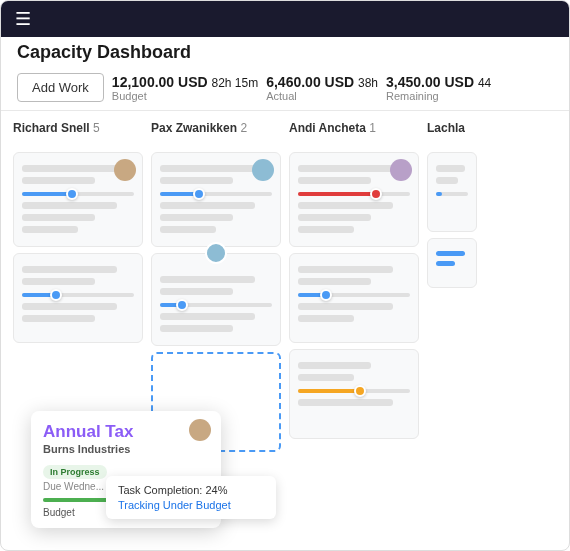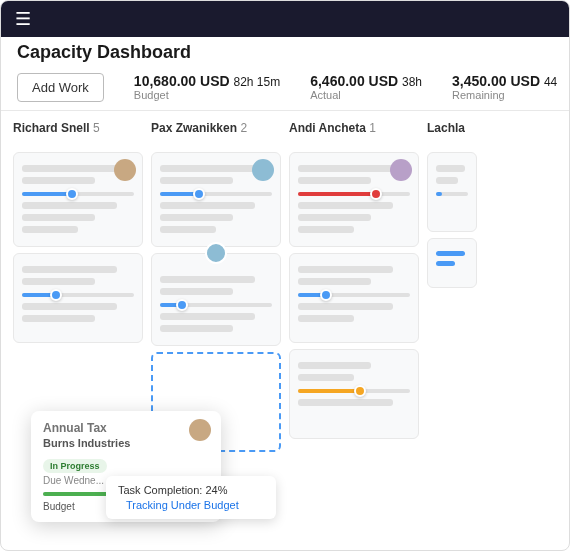--- a/index.html
+++ b/index.html
@@ -29,22 +29,22 @@
       border-bottom: 1px solid #e8e8e8;
     }
     .header-title {
       font-size: 18px;
       font-weight: 600;
       color: #1a1a1a;
       margin-bottom: 10px;
     }
     .header-stats {
       display: flex;
-      align-items: flex-start;
-      gap: 30px;
+      align-items: center;
+      gap: 8px;
     }
     .add-work-btn {
       background: #fff;
       border: 1.5px solid #bbb;
       border-radius: 4px;
       padding: 6px 14px;
       font-size: 13px;
       font-weight: 500;
       cursor: pointer;
       color: #333;
@@ -155,23 +155,23 @@
       background: #fff;
       border-radius: 8px;
       box-shadow: 0 4px 20px rgba(0,0,0,0.18);
       padding: 10px 12px;
       width: 190px;
       z-index: 100;
       left: 30px;
       top: 300px;
     }
     .tooltip-title {
-      font-size: 12px;
+      font-size: 17px;
       font-weight: 700;
-      color: #737373;
+      color: #8b5cf6;
       line-height: 1.3;
     }
     .tooltip-company {
       font-size: 11px;
       color: #555;
       margin-bottom: 6px;
       font-weight: bold;
     }
     .tooltip-avatar {
       position: absolute;
@@ -231,21 +231,20 @@
       font-size: 11px;
     }
     .tooltip-pop-line {
       margin-bottom: 3px;
       color: #333;
     }
     .tooltip-pop-link {
       color: #1a73e8;
       font-weight: 500;
       cursor: pointer;
-      margin-left: 8px;
     }
     
     .card-dashed {
       border: 2px dashed #4a9af5;
       border-radius: 6px;
       margin-bottom: 6px;
       min-height: 90px;
       background: transparent;
     }
     .column-last {
@@ -269,21 +268,21 @@
 
 <div class="top-bar">
   <span class="hamburger">☰</span>
 </div>
 
 <div class="header">
   <div class="header-title">Capacity Dashboard</div>
   <div class="header-stats">
     <button class="add-work-btn">Add Work</button>
     <div class="stat-group">
-      <div class="stat-value"><span>10,680.00 USD</span> <span style="font-size:12px;font-weight:400;margin-top:27px;">82h 15m</span></div>
+      <div class="stat-value"><span>12,100.00 USD</span> <span style="font-size:12px;font-weight:400;margin-top:27px;">82h 15m</span></div>
       <div class="stat-label">Budget</div>
     </div>
     <div class="stat-group">
       <div class="stat-value"><span>6,460.00 USD</span> <span style="font-size:12px;font-weight:400;">38h</span></div>
       <div class="stat-label">Actual</div>
     </div>
     <div class="stat-group">
       <div class="stat-value"><span>3,450.00 USD</span> <span style="font-size:12px;font-weight:400;">44</span></div>
       <div class="stat-label">Remaining</div>
     </div>

